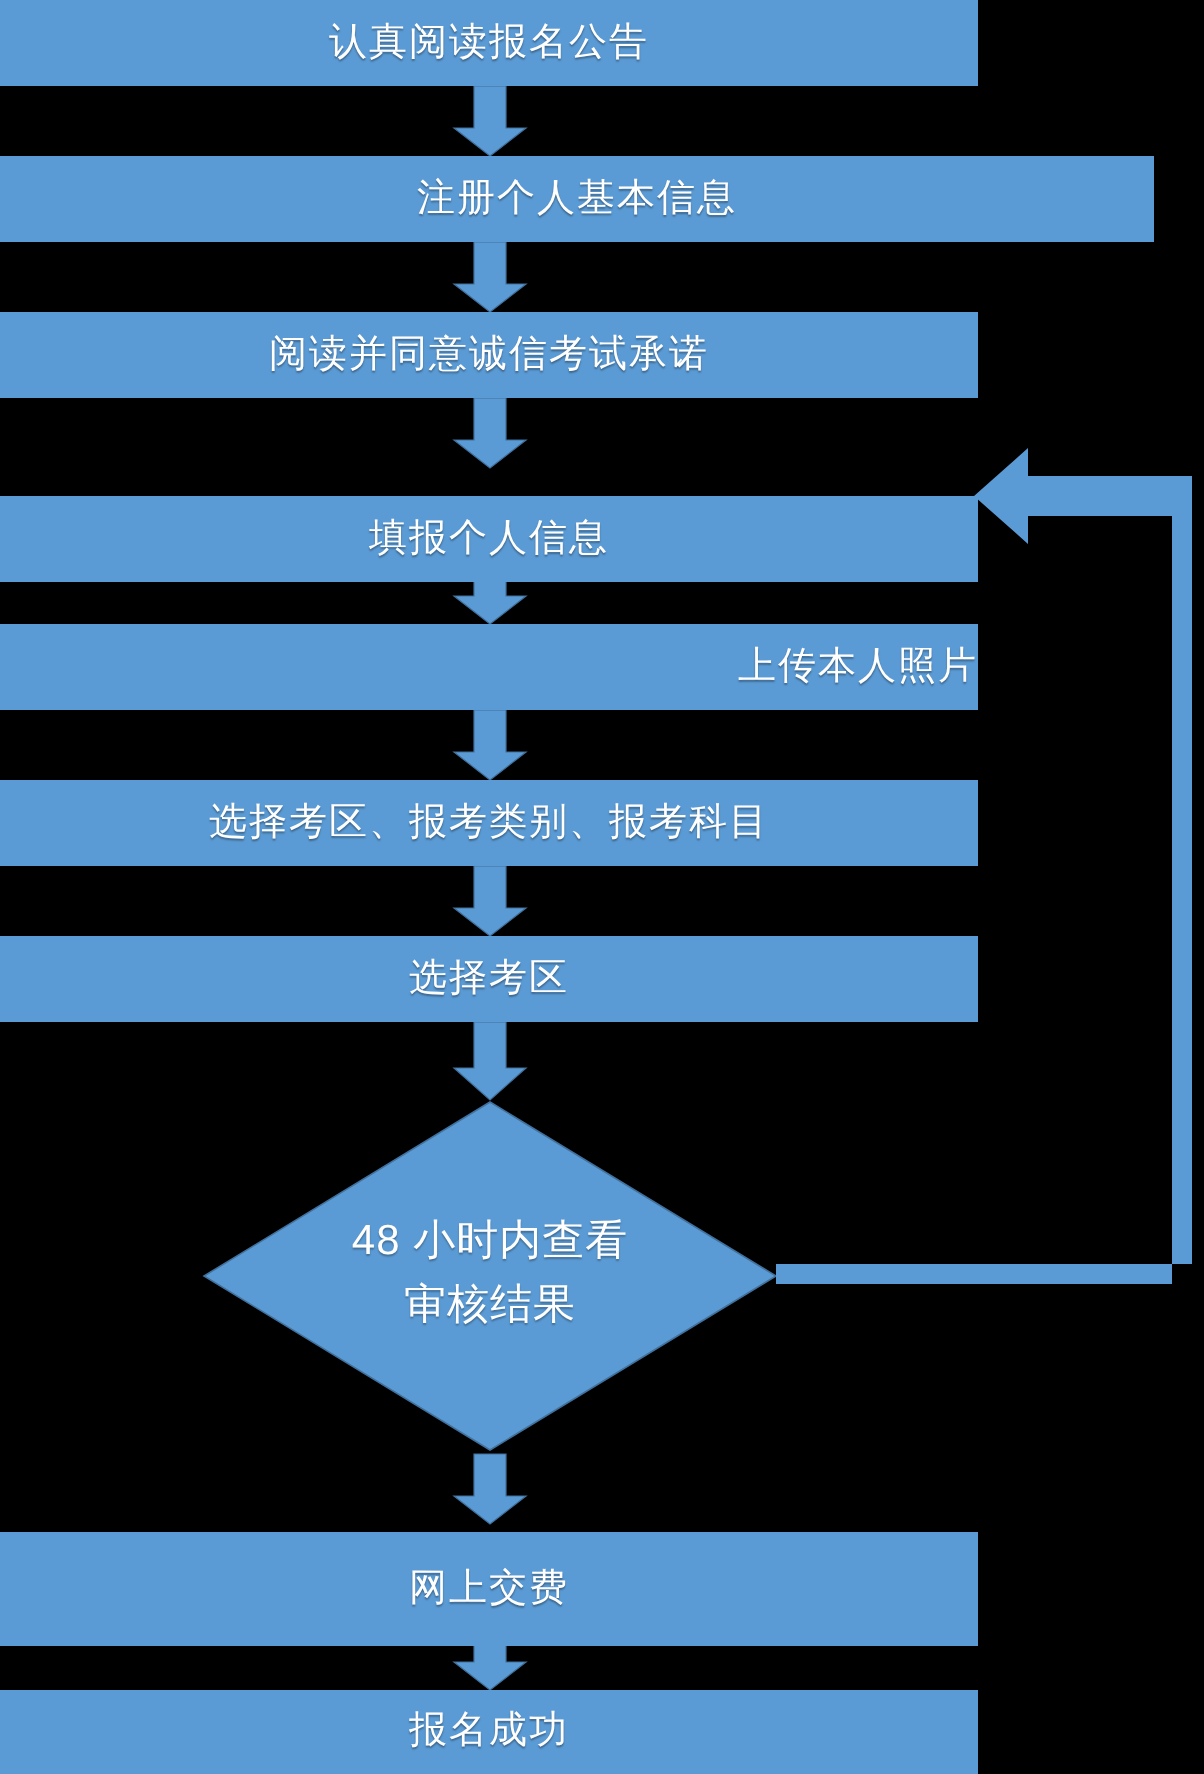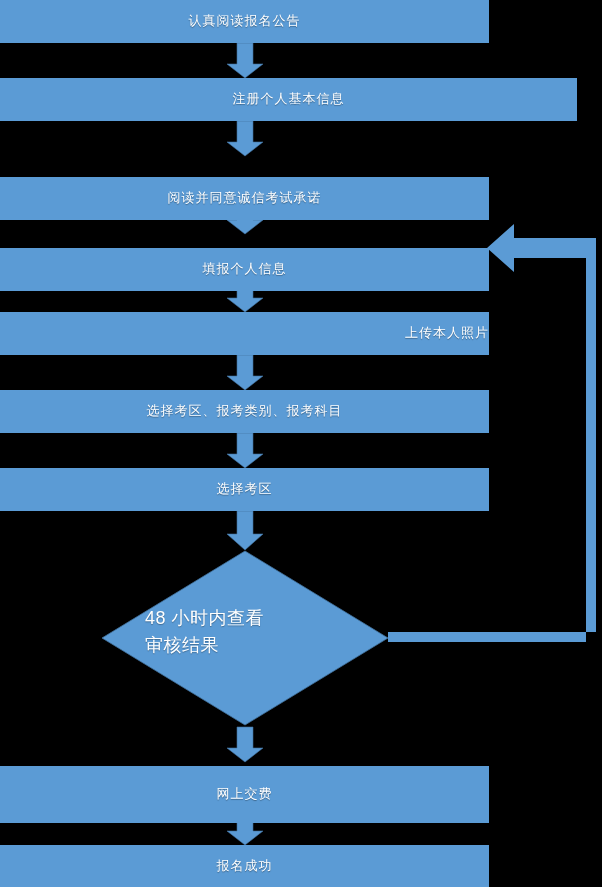--- a/index.html
+++ b/index.html
@@ -28,35 +28,35 @@
   .node-box {
     position: absolute;
     background: #5B9BD5;
     display: flex;
     align-items: center;
     justify-content: center;
     box-sizing: border-box;
   }
   .node-label {
     color: #FFFFFF;
-    font-size: 13px;
+    font-size: 19px;
     line-height: 1.25;
     letter-spacing: 1px;
     text-align: center;
     text-shadow: 0 1px 1px rgba(0,0,0,0.35);
     white-space: pre-line;
     user-select: none;
   }
   .decision-label {
     position: absolute;
     color: #FFFFFF;
-    font-size: 18px;
+    font-size: 21px;
     line-height: 1.5;
     letter-spacing: 0.5px;
-    text-align: left;
+    text-align: center;
     text-shadow: 0 1px 1px rgba(0,0,0,0.3);
     white-space: pre-line;
     user-select: none;
     pointer-events: none;
   }
 </style>
 </head>
 <body>
 
 <div id="stage">
@@ -98,21 +98,21 @@
   </svg>
 
   <div class="node-box" style="left:0px; top:0px; width:489px; height:43px;">
     <span class="node-label">认真阅读报名公告</span>
   </div>
 
   <div class="node-box" style="left:0px; top:78px; width:577px; height:43px;">
     <span class="node-label">注册个人基本信息</span>
   </div>
 
-  <div class="node-box" style="left:0px; top:156px; width:489px; height:43px;margin-top:21px;">
+  <div class="node-box" style="left:0px; top:156px; width:489px; height:43px;">
     <span class="node-label">阅读并同意诚信考试承诺</span>
   </div>
 
   <div class="node-box" style="left:0px; top:248px; width:489px; height:43px;">
     <span class="node-label">填报个人信息</span>
   </div>
 
   <div class="node-box" style="left:0px; top:312px; width:489px; height:43px;justify-content:flex-end;">
     <span class="node-label">上传本人照片</span>
   </div>

